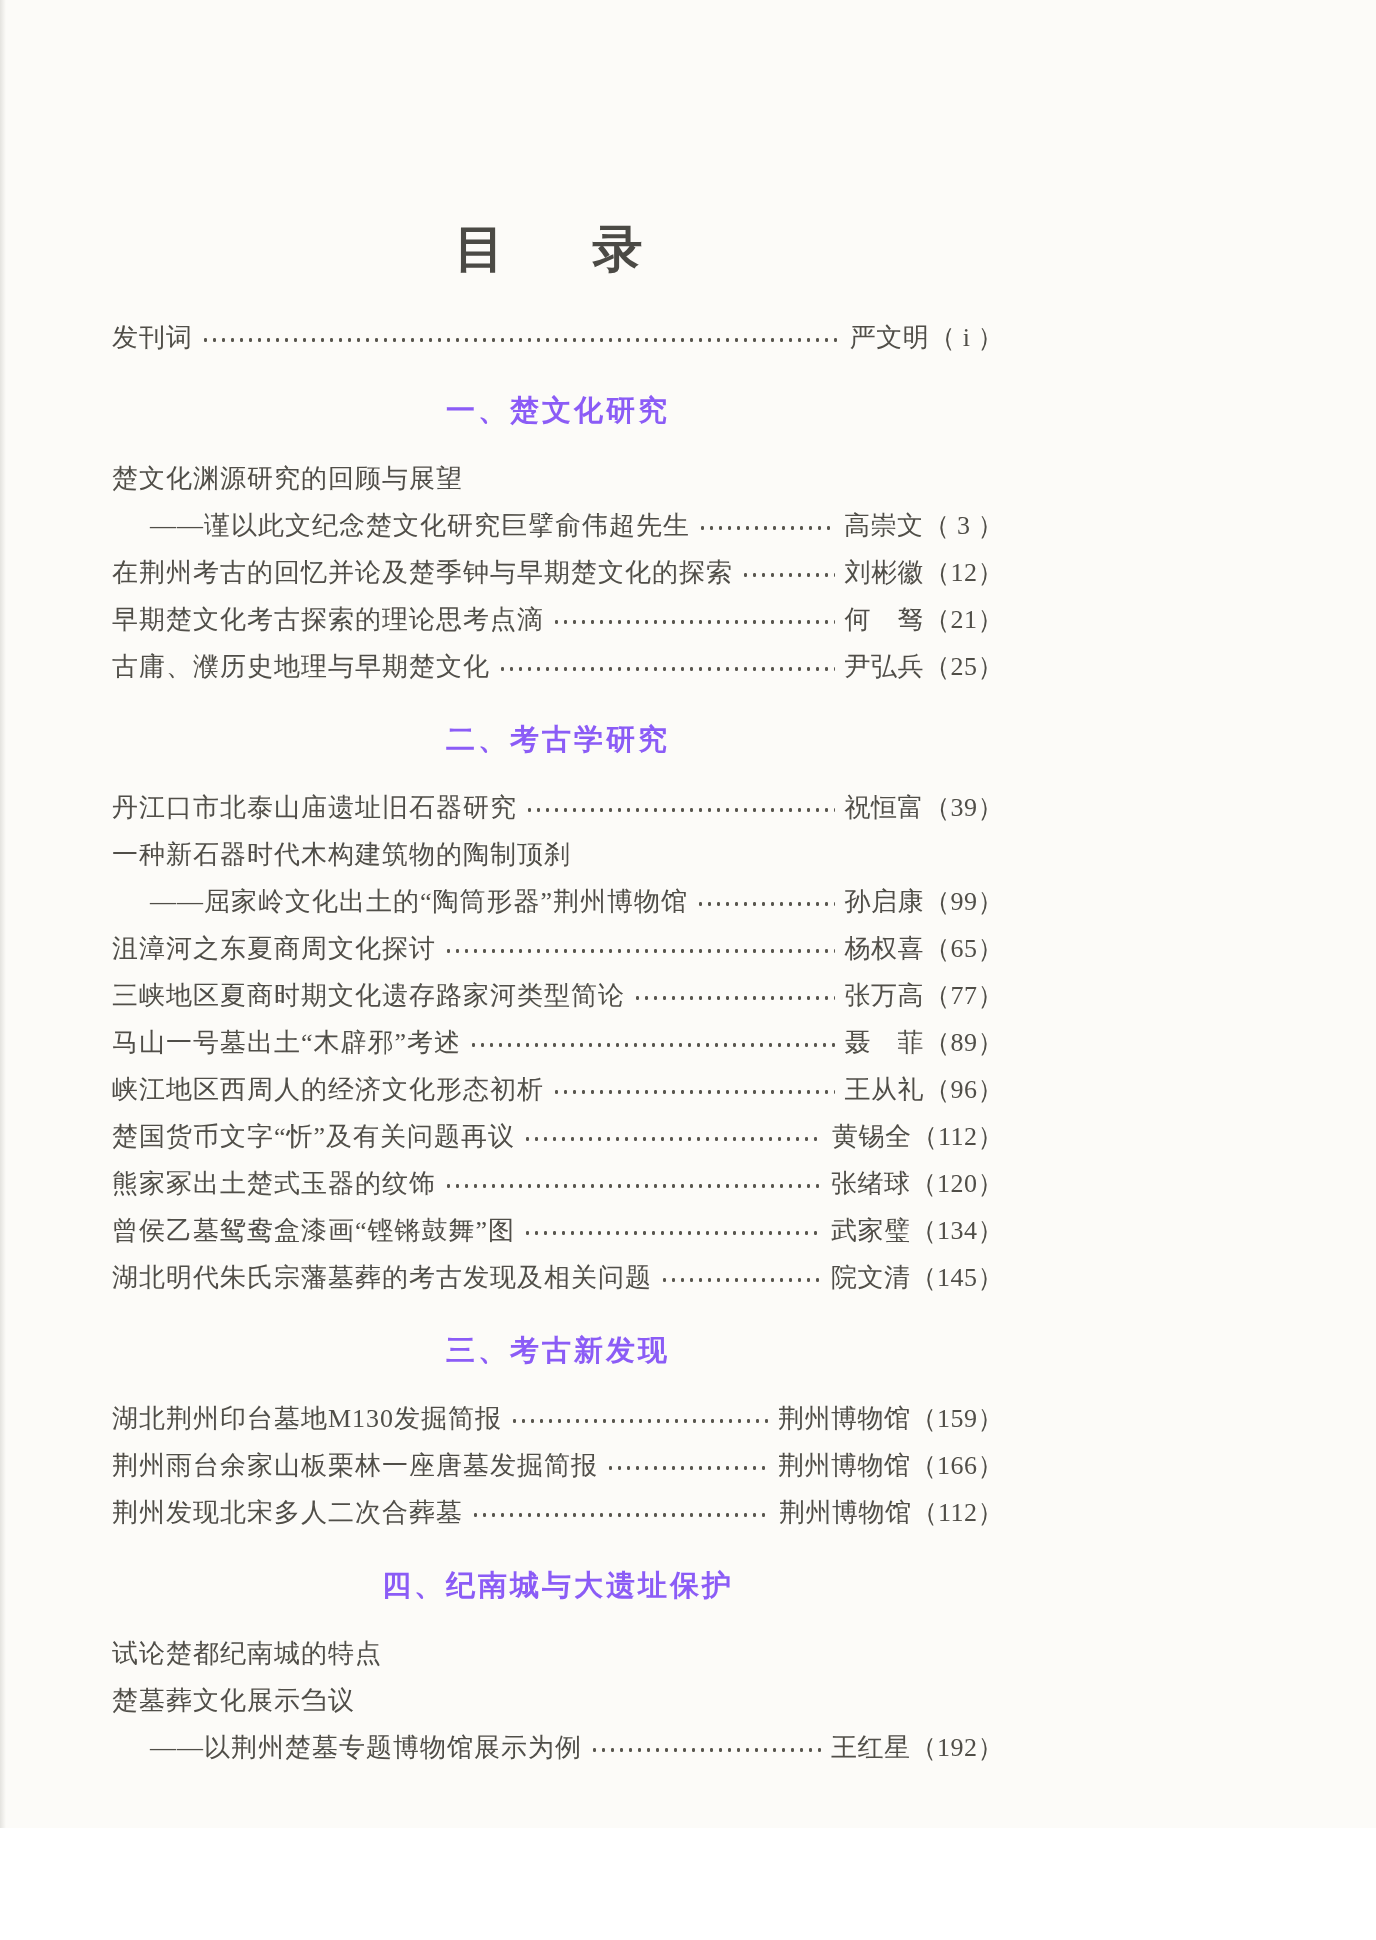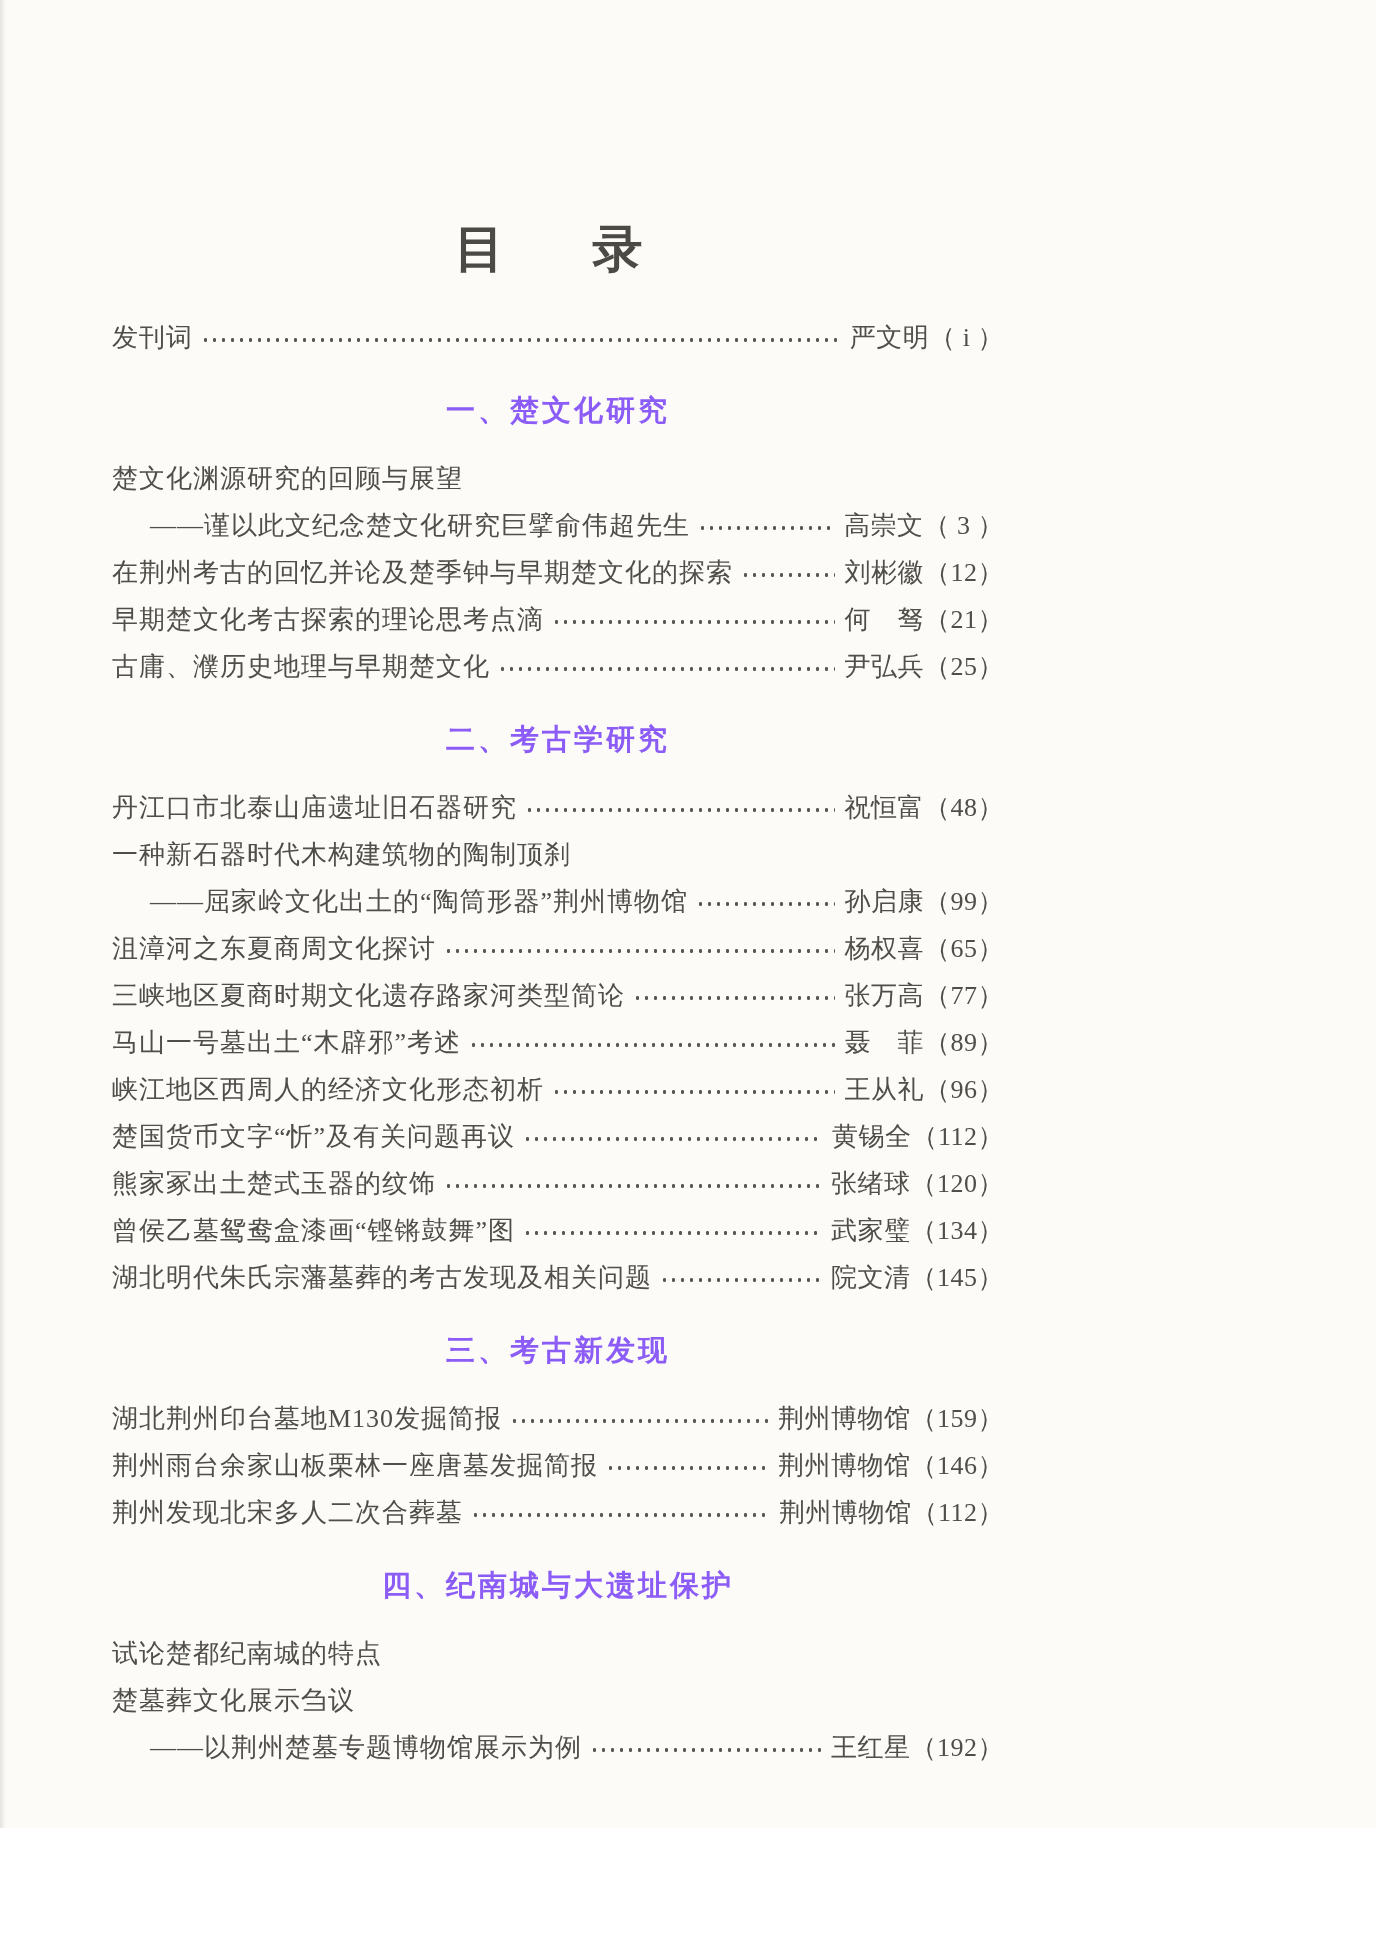--- a/index.html
+++ b/index.html
@@ -130,21 +130,21 @@
     <span class="t">古庸、濮历史地理与早期楚文化</span>
     <span class="leader"></span>
     <span class="ap"><span class="author">尹弘兵</span><span class="pageno">（25）</span></span>
   </div>
 
   <div class="section-heading">二、考古学研究</div>
 
   <div class="toc-row">
     <span class="t">丹江口市北泰山庙遗址旧石器研究</span>
     <span class="leader"></span>
-    <span class="ap"><span class="author">祝恒富</span><span class="pageno">（48）</span></span>
+    <span class="ap"><span class="author">祝恒富</span><span class="pageno">（39）</span></span>
   </div>
 
   <div class="line-only">一种新石器时代木构建筑物的陶制顶刹</div>
 
   <div class="toc-row indent">
     <span class="t">——屈家岭文化出土的“陶筒形器”荆州博物馆</span>
     <span class="leader"></span>
     <span class="ap"><span class="author">孙启康</span><span class="pageno">（99）</span></span>
   </div>
 
@@ -200,21 +200,21 @@
 
   <div class="toc-row">
     <span class="t">湖北荆州印台墓地M130发掘简报</span>
     <span class="leader"></span>
     <span class="ap"><span class="author">荆州博物馆</span><span class="pageno">（159）</span></span>
   </div>
 
   <div class="toc-row">
     <span class="t">荆州雨台余家山板栗林一座唐墓发掘简报</span>
     <span class="leader"></span>
-    <span class="ap"><span class="author">荆州博物馆</span><span class="pageno">（146）</span></span>
+    <span class="ap"><span class="author">荆州博物馆</span><span class="pageno">（166）</span></span>
   </div>
 
   <div class="toc-row">
     <span class="t">荆州发现北宋多人二次合葬墓</span>
     <span class="leader"></span>
     <span class="ap"><span class="author">荆州博物馆</span><span class="pageno">（112）</span></span>
   </div>
 
   <div class="section-heading">四、纪南城与大遗址保护</div>
 

